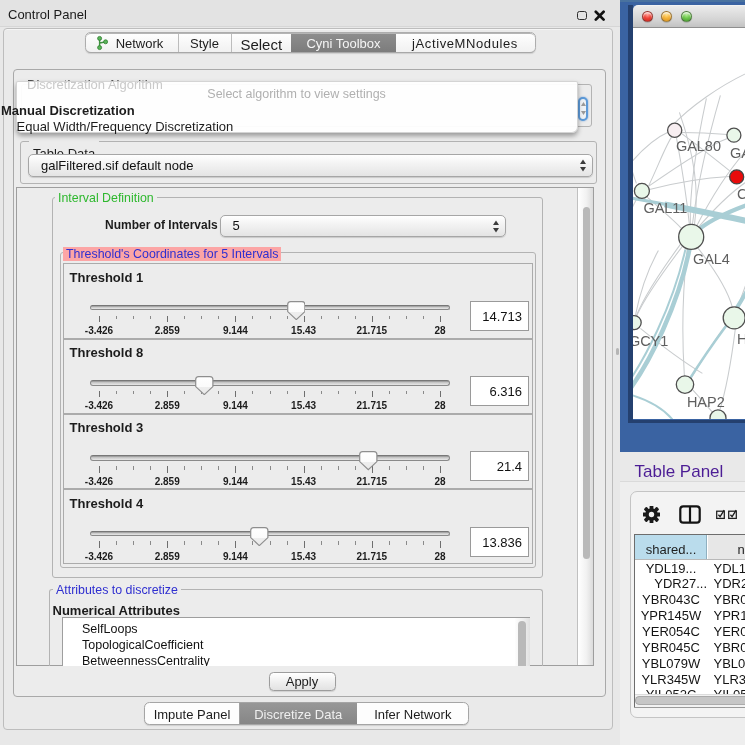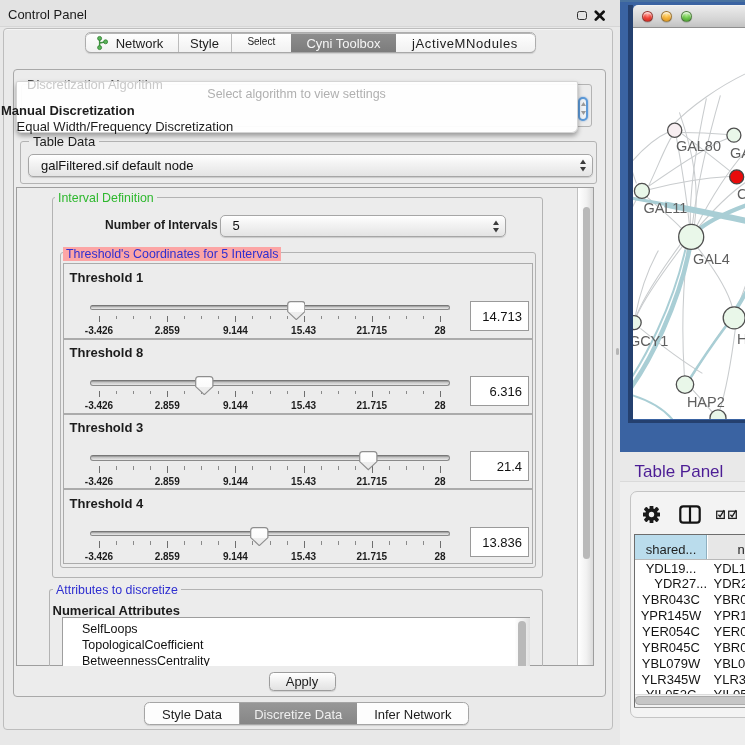--- a/index.html
+++ b/index.html
@@ -27,31 +27,31 @@
 <div class="a" style="left:178px;top:33.9px;width:1px;height:17.7px;background:#bcbcbc"></div>
 <div class="a" style="left:231.3px;top:33.9px;width:1px;height:17.7px;background:#bcbcbc"></div>
 <svg class="a" style="left:95px;top:34.5px" width="14" height="16" viewBox="0 0 14 16">
 <path d="M4.6 4 L4.6 12 M4.6 8 L10 7" stroke="#3f8f3f" stroke-width="1.4" fill="none"></path>
 <circle cx="4.6" cy="3.4" r="2" fill="#5ab55a" stroke="#2e7d2e" stroke-width="0.8"></circle>
 <circle cx="4.6" cy="12.6" r="2" fill="#5ab55a" stroke="#2e7d2e" stroke-width="0.8"></circle>
 <circle cx="10.6" cy="6.8" r="2" fill="#5ab55a" stroke="#2e7d2e" stroke-width="0.8"></circle>
   </svg>
 <div class="a" style="left:91.28999999999999px;top:36.2px;width:96.42px;text-align:center;font-size:13px;color:#1c1c1c;">Network</div>
 <div class="a" style="left:164.35px;top:36.2px;width:80.30000000000001px;text-align:center;font-size:13px;color:#1c1c1c;">Style</div>
-<div class="a" style="left:217.12px;top:36.2px;width:88.36px;text-align:center;font-size:10px;color:#1c1c1c;">Select</div>
+<div class="a" style="left:217.12px;top:36.2px;width:88.36px;text-align:center;font-size:15px;color:#1c1c1c;">Select</div>
 <div class="a" style="left:275.14px;top:36.2px;width:136.72px;text-align:center;font-size:13px;color:#f5f5f5;">Cyni Toolbox</div>
 <div class="a" style="left:384.55px;top:36.2px;width:160.9px;text-align:center;font-size:13px;color:#1c1c1c;letter-spacing:0.6px;">jActiveMNodules</div>
 <div class="a" style="left:21px;top:83.5px;width:571px;height:43px;border:1px solid #b3b3b3;border-radius:3px"></div>
 <div class="a" style="left:577.6px;top:96.5px;width:10.5px;height:24px;border:2.6px solid #5d9ad8;border-radius:5px;background:#eef2f6;box-shadow:0 0 2px rgba(80,140,210,0.8)"></div>
 <svg class="a" style="left:579.5px;top:101px" width="7" height="15" viewBox="0 0 7 15">
 <path d="M3.5 1 L6 5 L1 5 Z" fill="#9a9a9a"></path>
     <path d="M3.5 14 L6 10 L1 10 Z" fill="#9a9a9a"></path>
   </svg>
 <div class="a" style="left:19.5px;top:140.5px;width:577px;height:43.5px;border:1px solid #b3b3b3;border-radius:3px"></div>
-<div class="a" style="left:29px;top:133.5px;white-space:nowrap;background:#ececec;font-size:13px;color:#1c1c1c;padding:0 4px">Table Data</div>
+<div class="a" style="left:29px;top:133.5px;white-space:nowrap;background:#ececec;font-size:13px;color:#1c1c1c;padding:12px 4px">Table Data</div>
 <div class="a" style="left:28px;top:154.4px;width:565px;height:23px;background:linear-gradient(#ffffff,#f2f2f2 45%,#e4e4e4);border:1px solid #a6a6a6;border-radius:5px;box-shadow:0 1px 1px rgba(0,0,0,0.15)"></div>
 <div class="a" style="left:41px;top:157.9px;font-size:13px;color:#111">galFiltered.sif default node</div>
 <svg class="a" style="left:579px;top:158.4px" width="8" height="15" viewBox="0 0 8 15">
 <path d="M4 1.5 L7 6 L1 6 Z" fill="#3c3c3c"></path>
     <path d="M4 13.5 L7 9 L1 9 Z" fill="#3c3c3c"></path>
   </svg>
 <div class="a" style="left:15.5px;top:186.6px;width:578.5px;height:479px;background:#ececec;border:1px solid #9e9e9e"></div>
 <div class="a" style="left:577.3px;top:187.6px;width:16px;height:477px;background:linear-gradient(90deg,#ffffff,#f2f2f2 55%,#dcdcdc);border-left:1px solid #c0c0c0"></div>
 <div class="a" style="left:582.8px;top:207.3px;width:7.7px;height:351.7px;background:#b9b9b9;border-radius:4px"></div>
 <div class="a" style="left:52px;top:196.9px;width:490.6px;height:381px;border:1px solid #b3b3b3;border-radius:3px"></div>
@@ -222,21 +222,21 @@
 <div class="a" style="left:82px;top:621.5px;font-size:12.5px;color:#111">SelfLoops</div>
 <div class="a" style="left:82px;top:637.5px;font-size:12.5px;color:#111">TopologicalCoefficient</div>
 <div class="a" style="left:82px;top:653.5px;font-size:12.5px;color:#111;width:200px;height:12px;overflow:hidden">BetweennessCentrality</div>
 <div class="a" style="left:514.5px;top:617.5px;width:15px;height:48px;background:linear-gradient(90deg,#fdfdfd,#f0f0f0 55%,#e0e0e0)"></div>
 <div class="a" style="left:517.5px;top:620.5px;width:8.5px;height:45px;background:#b9b9b9;border-radius:4px 4px 0 0"></div>
 <div class="a" style="left:268.5px;top:671.5px;width:67px;height:19.5px;background:linear-gradient(#ffffff,#f0f0f0 50%,#e2e2e2);border:1px solid #9d9d9d;border-radius:4.5px;box-shadow:0 1px 1px rgba(0,0,0,0.12)"></div>
 <div class="a" style="left:261.85px;top:674.3px;width:80.30000000000001px;text-align:center;font-size:13px;color:#1c1c1c;">Apply</div>
 <div class="a" style="left:144.3px;top:702.3px;width:324.6px;height:22.5px;background:#fdfdfd;border:1px solid #a5a5a5;border-radius:5.5px;box-shadow:0 1px 1px rgba(0,0,0,0.12)"></div>
 <div class="a" style="left:239.5px;top:702.8px;width:117.3px;height:21.5px;background:linear-gradient(#979797,#868686)"></div>
 <div class="a" style="left:239px;top:703.3px;width:1px;height:20.5px;background:#a0a0a0"></div>
-<div class="a" style="left:127.66999999999999px;top:706.6px;width:128.66000000000003px;text-align:center;font-size:13px;color:#1c1c1c;">Style Data</div>
+<div class="a" style="left:127.66999999999999px;top:706.6px;width:128.66000000000003px;text-align:center;font-size:13px;color:#1c1c1c;">Impute Panel</div>
 <div class="a" style="left:217.75px;top:706.6px;width:160.9px;text-align:center;font-size:13px;color:#efefef;">Discretize Data</div>
 <div class="a" style="left:340.41px;top:706.6px;width:144.78px;text-align:center;font-size:13px;color:#1c1c1c;">Infer Network</div>
 <div class="a" style="left:15.6px;top:80.7px;width:562.8px;height:52.4px;background:rgba(255,255,255,0.94);border:1px solid rgba(160,160,160,0.45);border-radius:2px 2px 6px 6px;box-shadow:0 3px 5px rgba(0,0,0,0.35)"></div>
 <div class="a b13" style="left:27px;top:76.5px;color:#c9c9c9">Discretization Algorithm</div>
 <div class="a" style="left:27px;top:76.5px;height:4.2px;overflow:hidden">
     <div class="b13" style="color:#4a4a4a">Discretization Algorithm</div>
   </div>
 <div class="a" style="left:15.6px;top:86.5px;width:562px;text-align:center;font-size:12.5px;font-weight:normal;color:#b0b0b0">Select algorithm to view settings</div>
 <div class="a b13 bold" style="left:1px;top:102.5px">Manual Discretization</div>
 <div class="a b13" style="left:16.5px;top:118.8px">Equal Width/Frequency Discretization</div>

